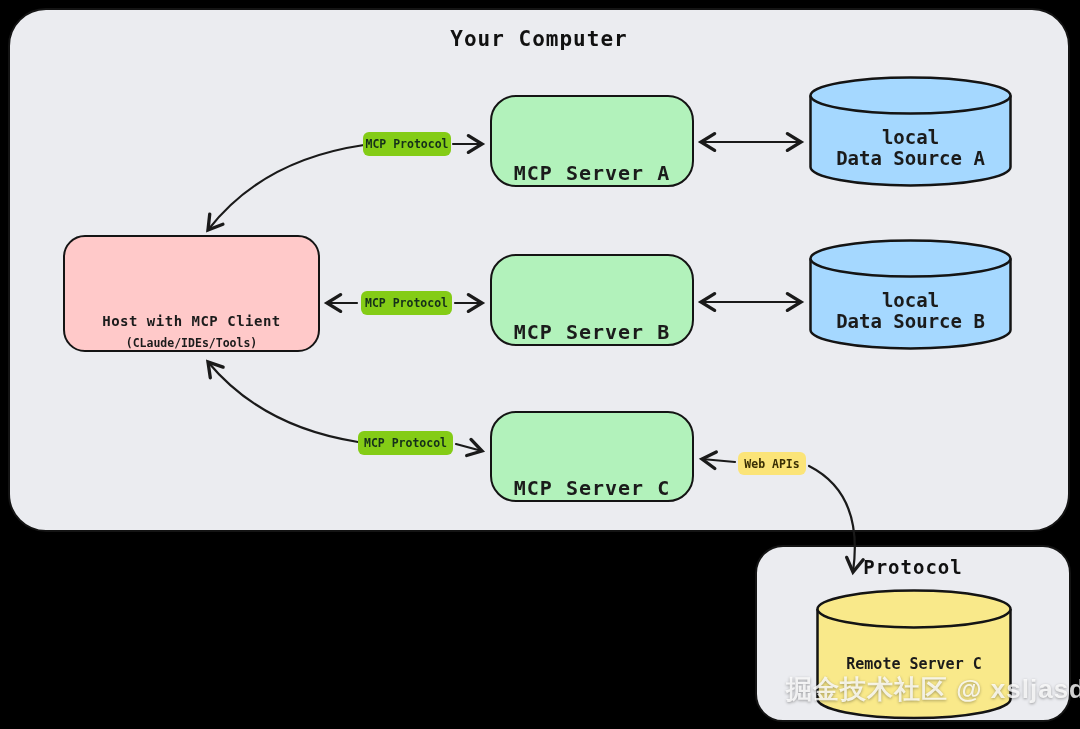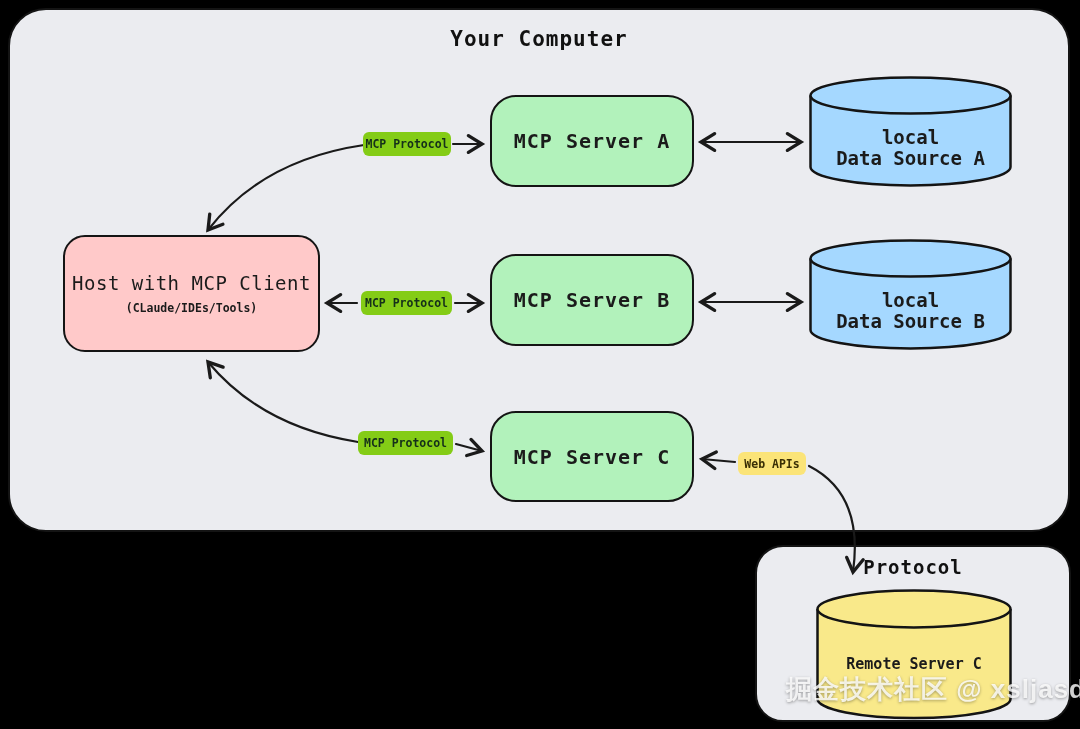--- a/index.html
+++ b/index.html
@@ -13,28 +13,28 @@
     box-sizing:border-box;
   }
   .panel-main{left:8px;top:8px;width:1062px;height:524px;border-radius:38px;}
   .panel-internet{left:755px;top:545px;width:316px;height:177px;border-radius:28px;}
   .diagram-title{
     position:absolute;left:8px;top:27px;width:1062px;text-align:center;
     font-size:21px;font-weight:bold;letter-spacing:1px;color:#111;
   }
   .node{
     position:absolute;box-sizing:border-box;border:2.5px solid #141414;
-    display:flex;flex-direction:column;align-items:center;justify-content:center;
+    display:flex;flex-direction:column;align-items:center;justify-content:flex-end;
     text-align:center;z-index:4;
   }
   .host-box{
     left:63px;top:235px;width:257px;height:117px;border-radius:22px;
     background:#ffc9c9;
   }
-  .host-label{font-size:19px;font-weight:normal;letter-spacing:.5px;}
+  .host-label{font-size:14px;font-weight:bold;letter-spacing:.5px;}
   .host-sublabel{font-size:11.5px;font-weight:bold;margin-top:7px;}
   .server-box{
     left:490px;width:204px;height:92px;border-radius:26px;background:#b2f2bb;
     font-size:20px;font-weight:bold;letter-spacing:1px;
   }
   .server-a{top:95px;}
   .server-b{top:254px;}
   .server-c{top:411px;height:91px;}
   .cylinder{position:absolute;z-index:4;}
   .cylinder svg{display:block;}

